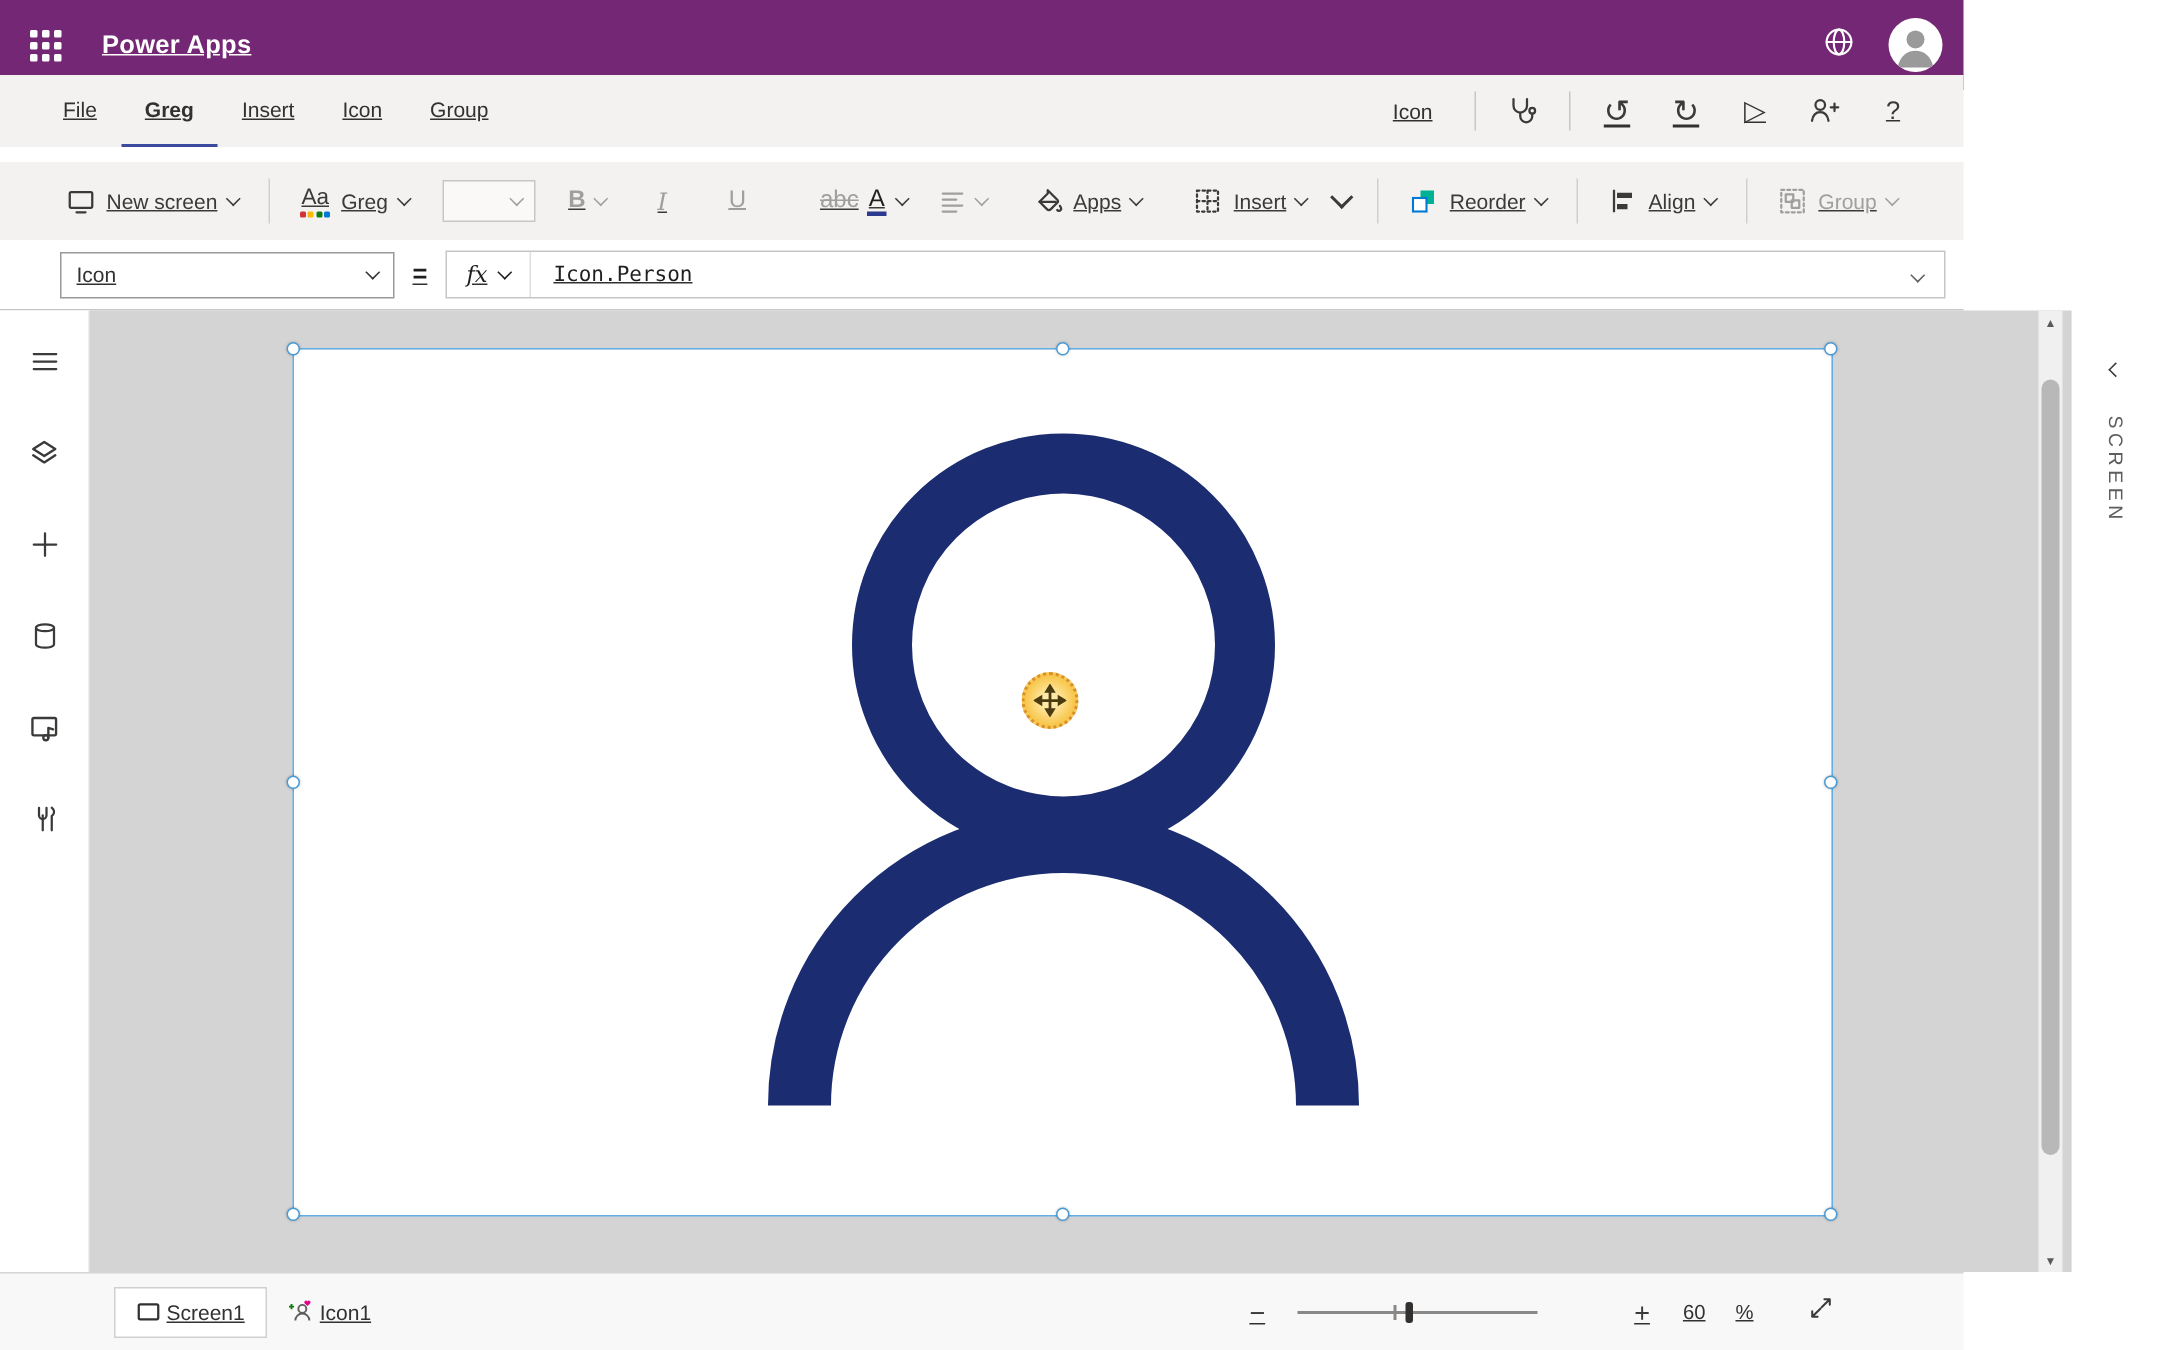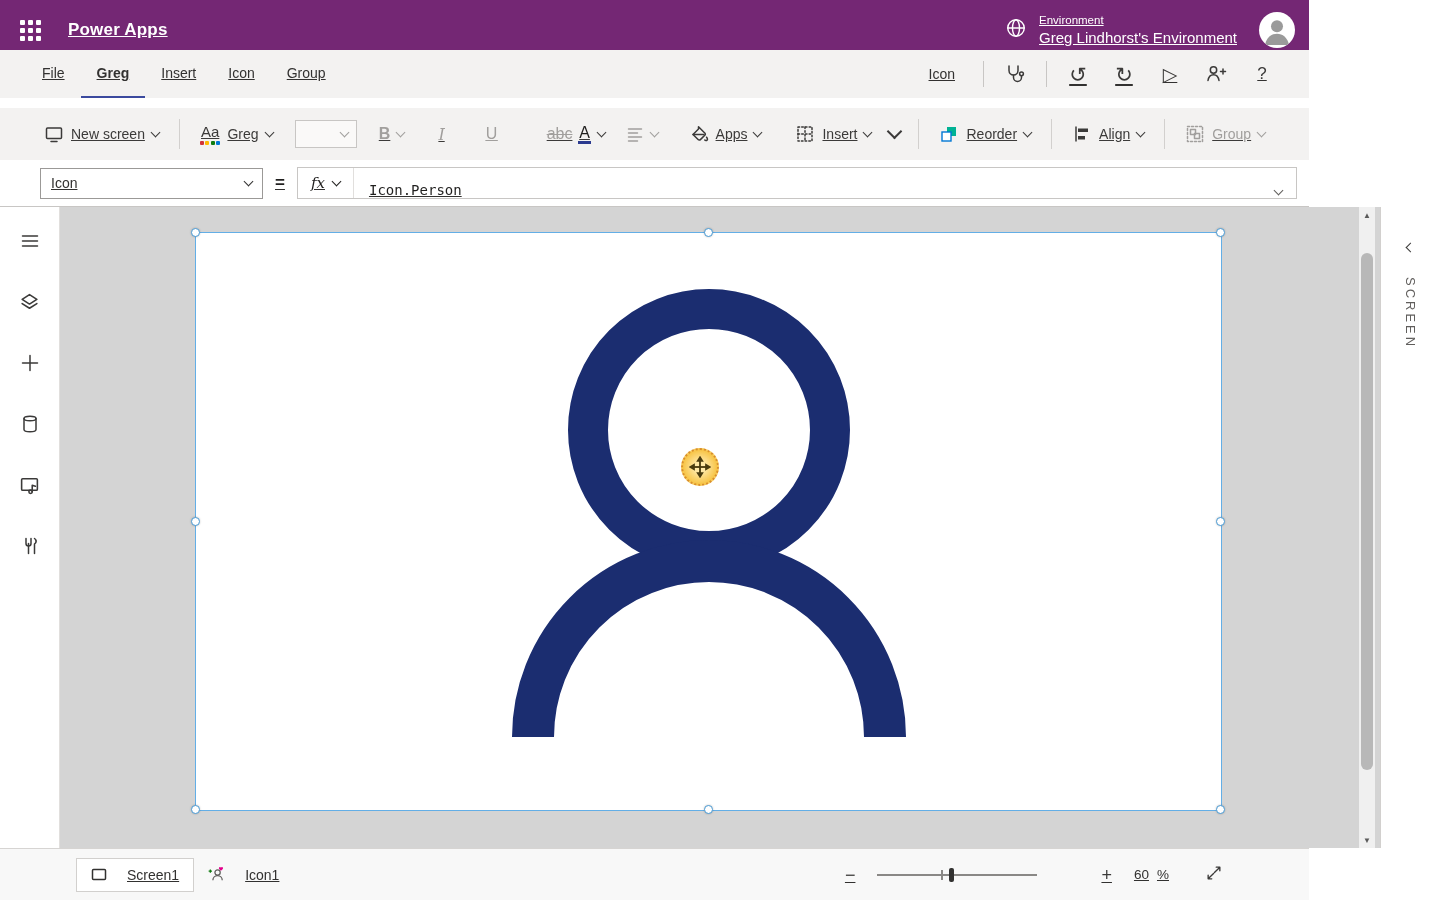--- a/index.html
+++ b/index.html
@@ -56,21 +56,21 @@
   .theme-aa{display:flex;flex-direction:column;align-items:center;line-height:1;}
   .theme-aa b{font-weight:normal;font-size:15px;}
   .theme-dots{display:flex;gap:1.5px;margin-top:2px;}
   .theme-dots i{width:4px;height:4px;border-radius:1px;display:block;}
   .more-chev{width:11px;height:11px;border-right:2px solid #3b3a39;border-bottom:2px solid #3b3a39;transform:rotate(45deg);margin:-6px 6px 0 10px;cursor:pointer;}
 
   
   .formulabar{top:160px;height:47px;background:#fff;border-bottom:1px solid #c8c6c4;display:flex;align-items:center;padding:0 12px 0 40px;}
   .prop-select{width:223px;height:31px;border:1px solid #9b9997;background:#fff;display:flex;align-items:center;justify-content:space-between;padding:0 10px;font-size:14px;color:#323130;cursor:pointer;flex:none;}
   .equals{font-size:17px;font-weight:bold;color:#201f1e;margin:0 12px;}
-  .formula-input{flex:1;height:32px;border:1px solid #c8c6c4;display:flex;align-items:flex-end;background:#fff;}
+  .formula-input{flex:1;height:32px;border:1px solid #c8c6c4;display:flex;align-items:center;background:#fff;}
   .fx-dd{display:flex;align-items:center;gap:8px;padding:0 13px;height:100%;border-right:1px solid #e1dfdd;cursor:pointer;color:#201f1e;}
   .fx-glyph{font-style:italic;font-family:"DejaVu Serif",serif;font-size:15px;}
   .formula-text{font-family:"DejaVu Sans Mono",monospace;font-size:14px;color:#201f1e;padding-left:15px;}
   .formula-expand{margin-left:auto;padding-right:14px;color:#605e5c;cursor:pointer;}
 
   
   .left-rail{position:absolute;top:207px;left:0;width:60px;height:641px;background:#fff;border-right:1px solid #e1dfdd;display:flex;flex-direction:column;align-items:center;padding-top:22px;gap:37px;}
   .rail-btn{width:24px;height:24px;display:grid;place-items:center;color:#3b3a39;cursor:pointer;}
 
   
@@ -87,29 +87,29 @@
   .vscroll .arrow.down{bottom:0;}
   .vscroll .thumb{position:absolute;left:2px;width:12px;top:46px;height:517px;background:#b8b8b8;border-radius:6px;cursor:pointer;}
 
   
   .right-rail{position:absolute;top:207px;left:1380px;width:60px;height:641px;background:#fff;border-left:1px solid #d2d0ce;display:flex;flex-direction:column;align-items:center;padding-top:30px;}
   .panel-chev{color:#3b3a39;cursor:pointer;margin-bottom:22px;}
   .vertical-label{writing-mode:vertical-rl;font-size:13px;letter-spacing:3px;color:#605e5c;}
 
   
   .statusbar{bottom:0;top:848px;height:52px;background:#f8f8f8;border-top:1px solid #d6d4d2;display:flex;align-items:center;padding:0 86px 0 76px;}
-  .tab{display:flex;align-items:center;gap:20px;height:34px;padding:0 14px;font-size:14px;color:#323130;cursor:pointer;}
+  .tab{display:flex;align-items:center;gap:4px;height:34px;padding:0 14px;font-size:14px;color:#323130;cursor:pointer;}
   .tab.active{background:#fff;border:1px solid #d2d0ce;}
   .zoom-cluster{margin-left:auto;display:flex;align-items:center;gap:22px;}
   .zoom-btn{font-size:18px;color:#3b3a39;cursor:pointer;line-height:1;}
   .slider{position:relative;width:160px;height:16px;cursor:pointer;}
   .slider .track{position:absolute;left:0;right:0;top:7.5px;height:1.5px;background:#8a8886;}
   .slider .tick{position:absolute;left:40%;top:3px;width:1.5px;height:10px;background:#8a8886;}
   .slider .thumb{position:absolute;left:45%;top:1px;width:5px;height:14px;background:#323130;border-radius:2px;}
-  .zoom-readout{display:flex;gap:8px;font-size:13.5px;color:#323130;}
+  .zoom-readout{display:flex;gap:20px;font-size:13.5px;color:#323130;}
   .fit-btn{color:#3b3a39;cursor:pointer;margin-left:14px;}
 
   svg.line{fill:none;stroke:currentColor;stroke-width:1.5;stroke-linecap:round;stroke-linejoin:round;}
 </style>
 </head>
 <body>
 
 <div class="bar header">
   <div class="waffle">
     <div class="waffle-grid">
@@ -126,24 +126,20 @@
   </div>
   <div class="app-title">Power Apps</div>
   <div class="header-right">
     <span>
       <svg class="line" width="22" height="22" viewBox="0 0 20 20" style="stroke-width:1.3">
         <circle cx="10" cy="10" r="7.5"></circle>
           <ellipse cx="10" cy="10" rx="3.2" ry="7.5"></ellipse>
           <path d="M2.5 10h15"></path>
       </svg>
     </span>
-    <div class="env">
-      <span class="env-label">Environment</span>
-      <span class="env-name">Greg Lindhorst's Environment</span>
-    </div>
     <div class="avatar">
       <svg width="36" height="36" viewBox="0 0 24 24">
         <circle cx="12" cy="9.5" r="4" fill="#9a9a9a"></circle>
         <path d="M4 22c1-5 4.2-7.5 8-7.5s7 2.5 8 7.5z" fill="#9a9a9a"></path>
       </svg>
     </div>
   </div>
 </div>
 
 <div class="bar menubar">

